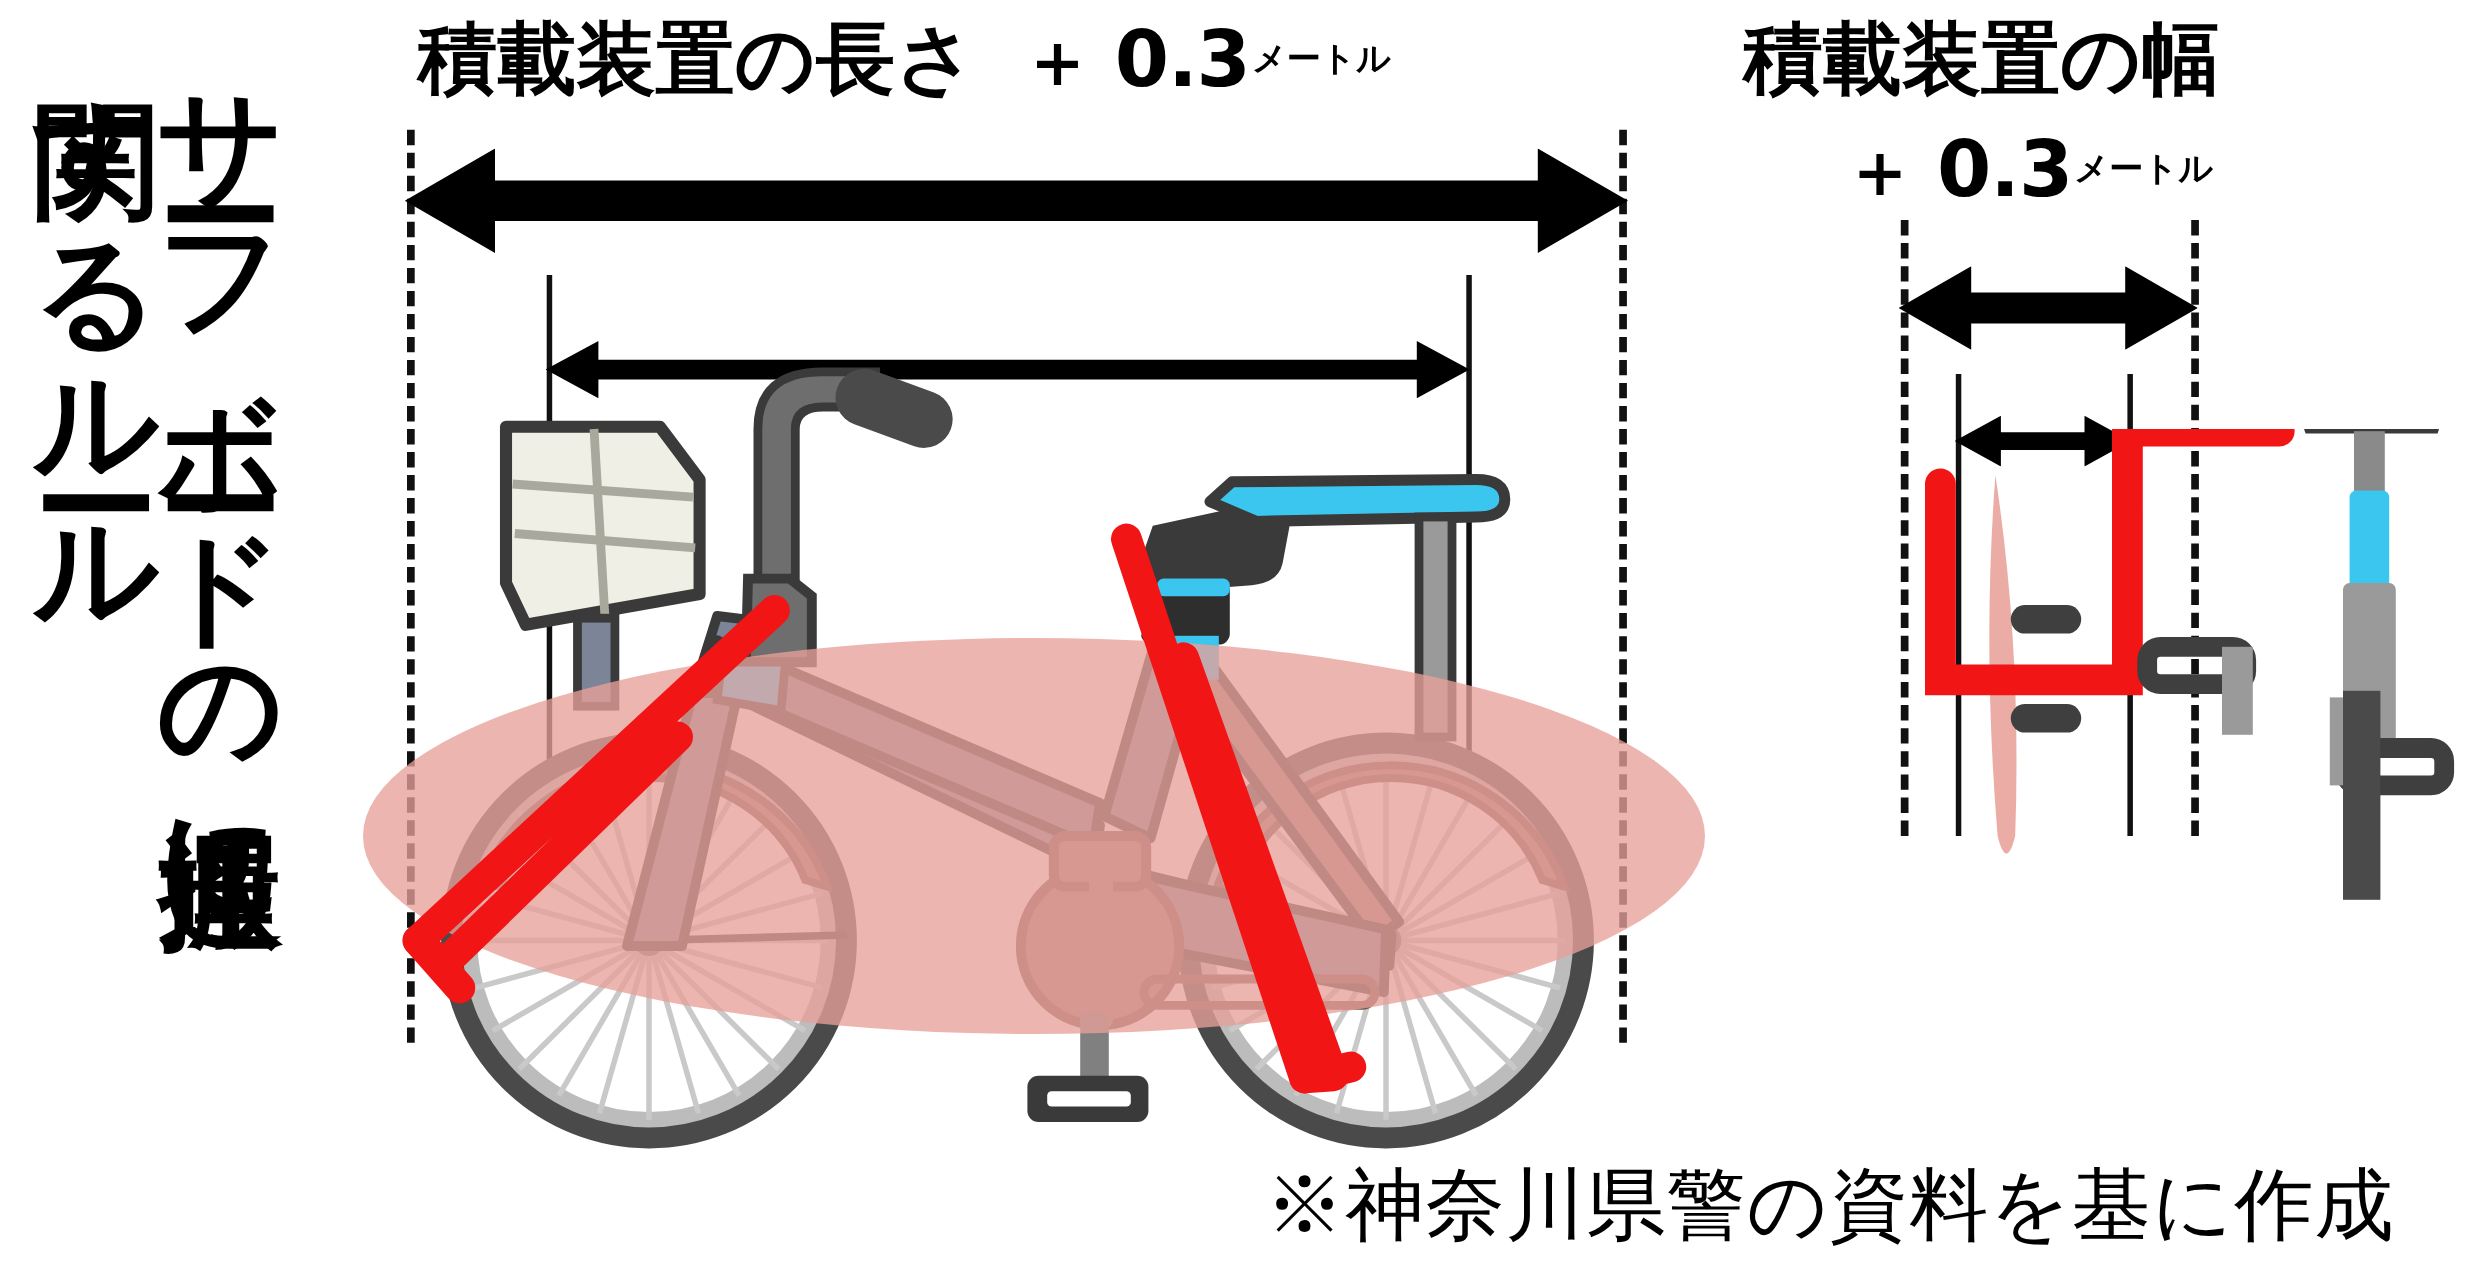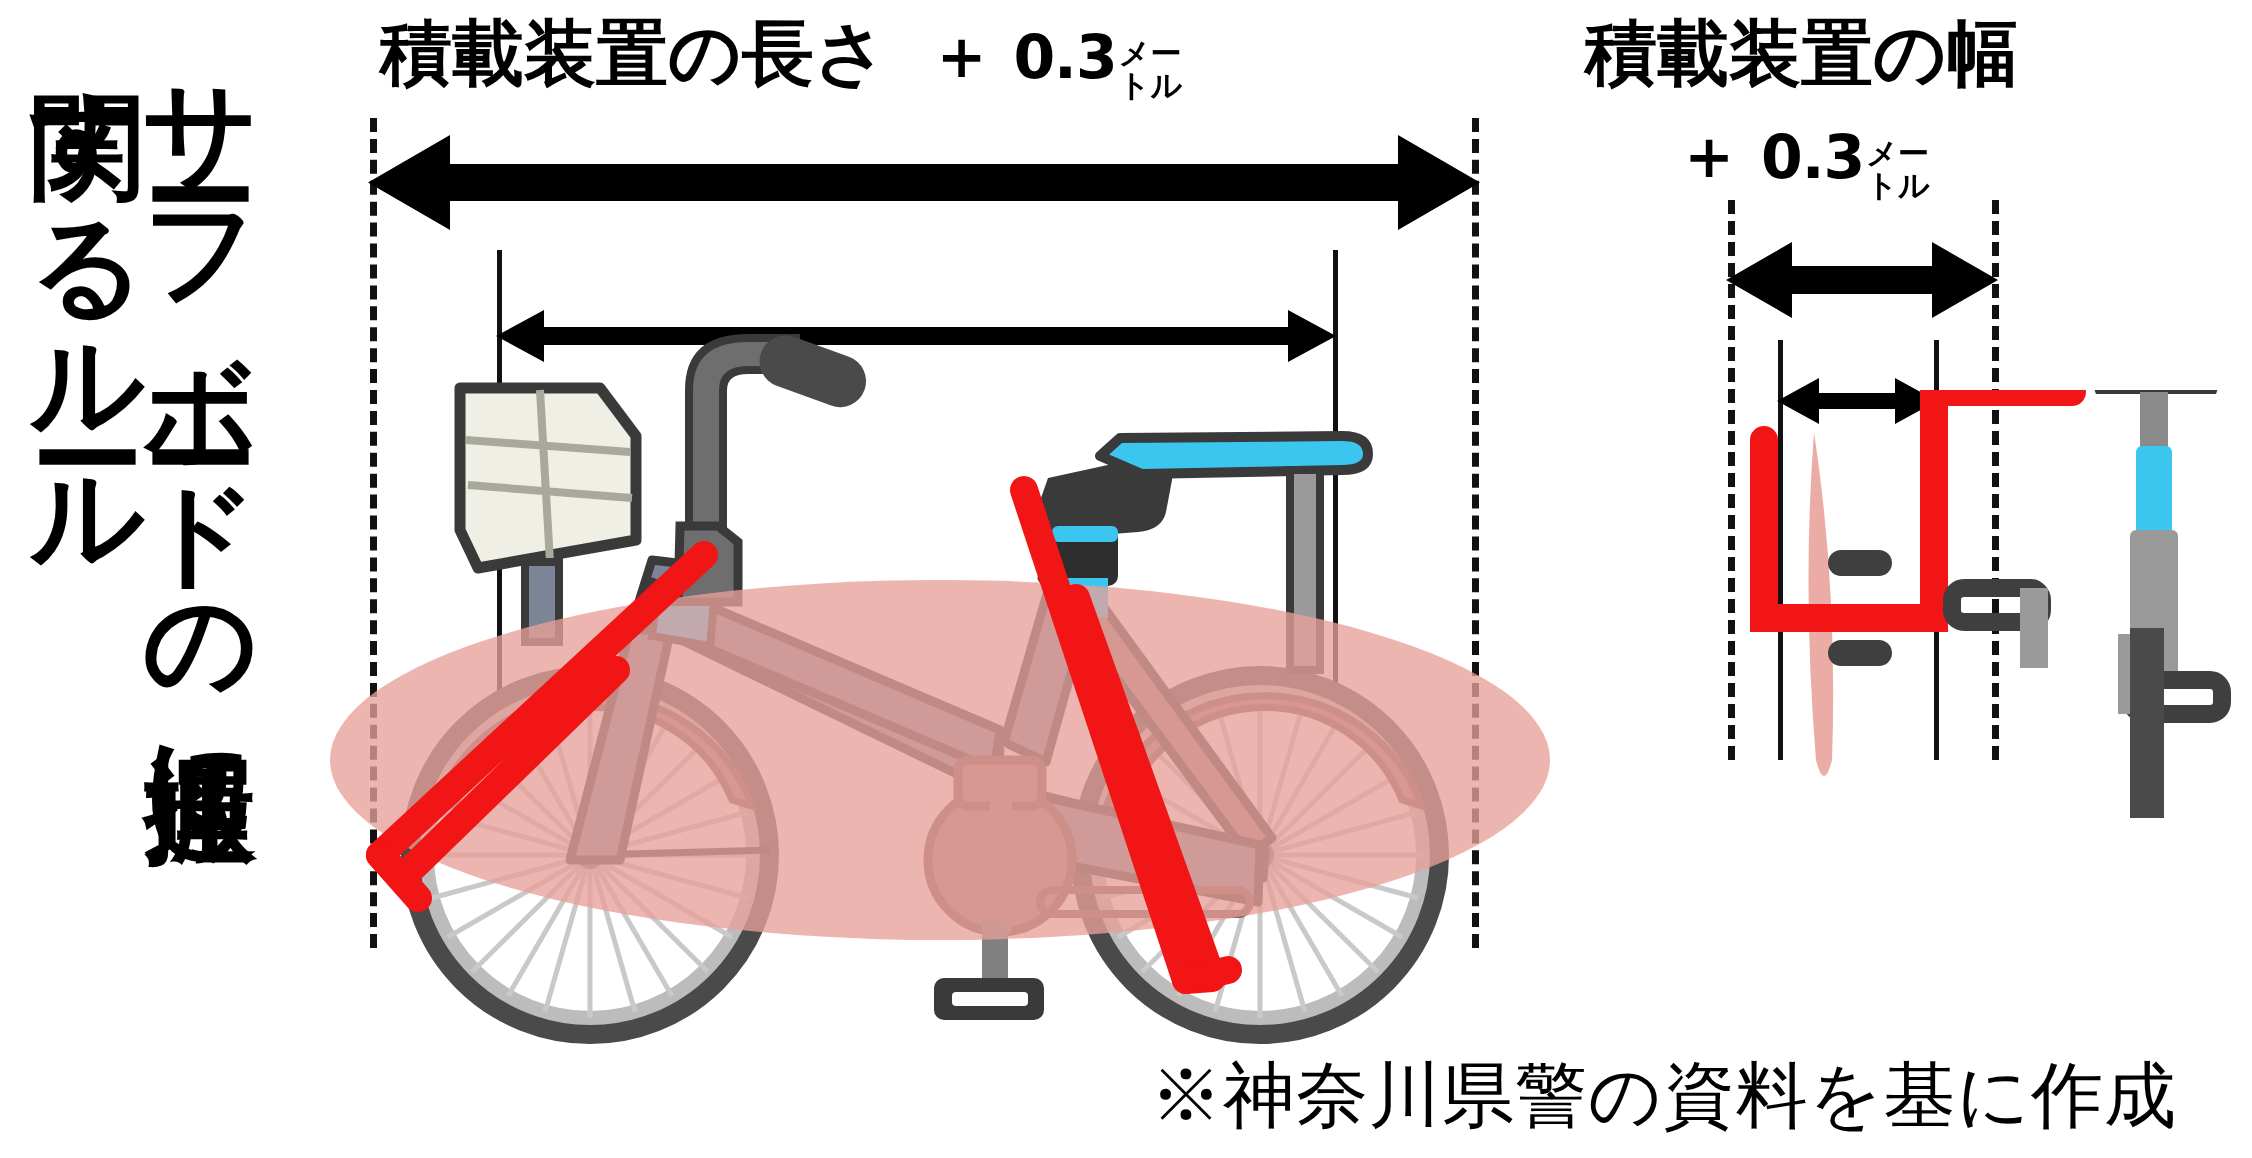--- a/index.html
+++ b/index.html
@@ -18,22 +18,22 @@
   #title-col-2{height:700px;}
 
   
   .hdr{font-size:72px;font-weight:700;white-space:nowrap;
        font-family:"DejaVu Sans","Liberation Sans",sans-serif;
        display:flex;align-items:baseline;}
   #hdr-left{left:380px;top:6px;}
   #hdr-right-line1{left:1585px;top:6px;}
   #hdr-right-line2{left:1675px;top:110px;}
   .plus{margin:0 18px 0 40px;font-size:68px;}
-  .num{font-size:60px;letter-spacing:-1px;text-align:center;}
-  .unit{display:inline-flex;flex-direction:column;justify-content:center;
+  .num{font-size:71px;letter-spacing:-1px;text-align:center;}
+  .unit{display:inline-flex;flex-direction:row;justify-content:center;
         font-size:31px;line-height:1.02;margin-left:2px;
         transform:translateY(-14px);}
 
   
   .dash{border-left:7px dashed #111;}
   .solid{border-left:5px solid #111;}
 
   
   #footnote{left:1150px;top:1048px;font-size:72px;letter-spacing:1px;
             font-family:"DejaVu Serif","Liberation Serif",serif;white-space:nowrap;text-align:center;}

